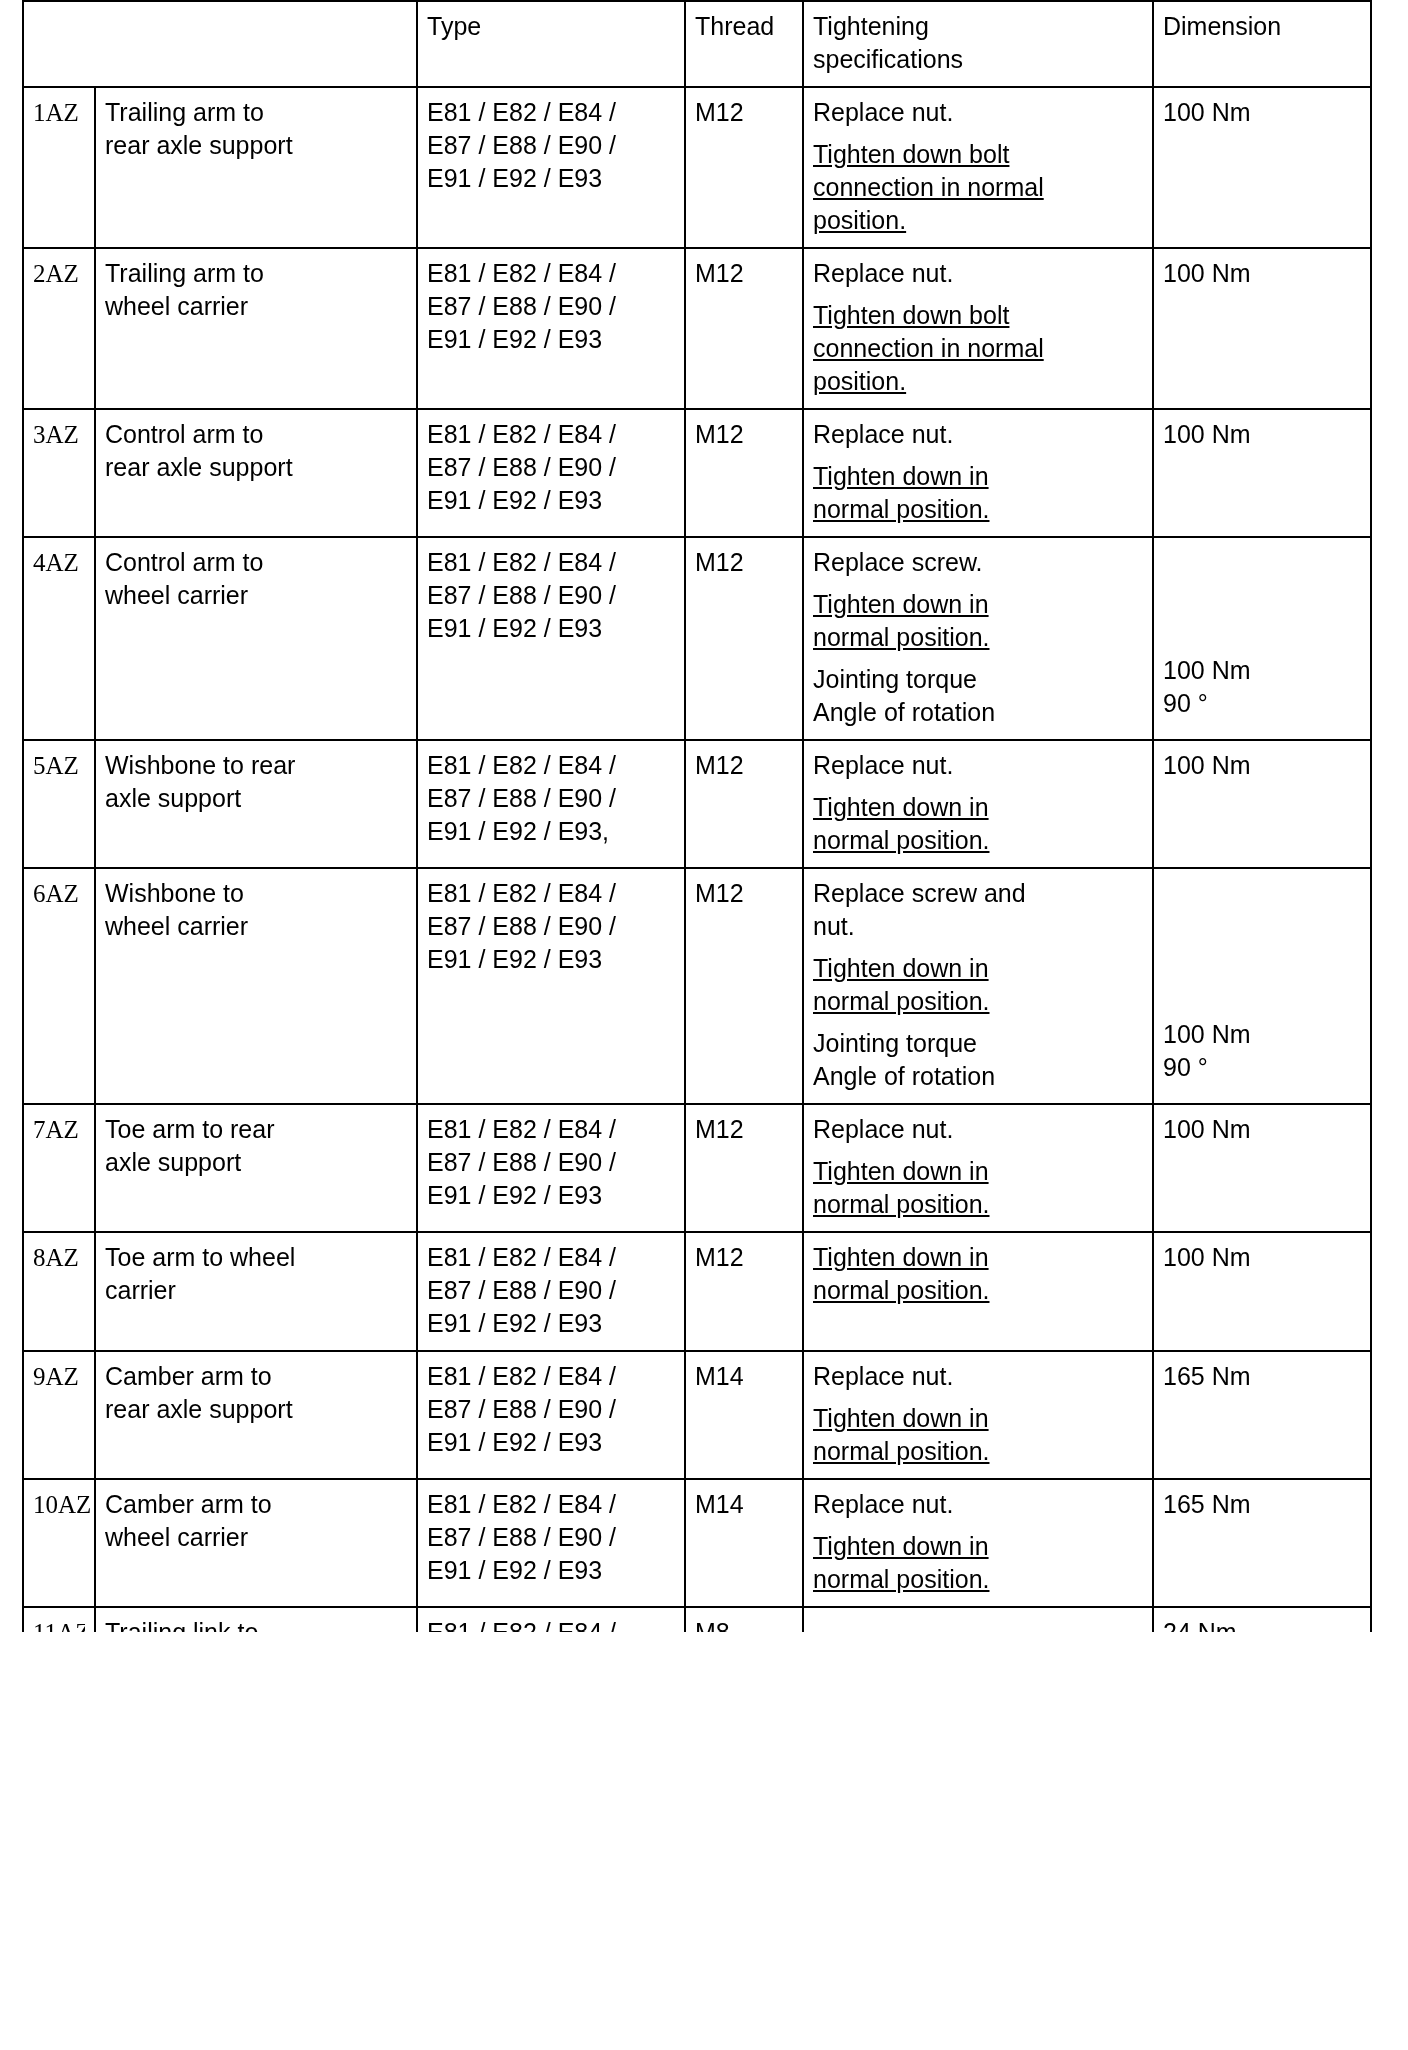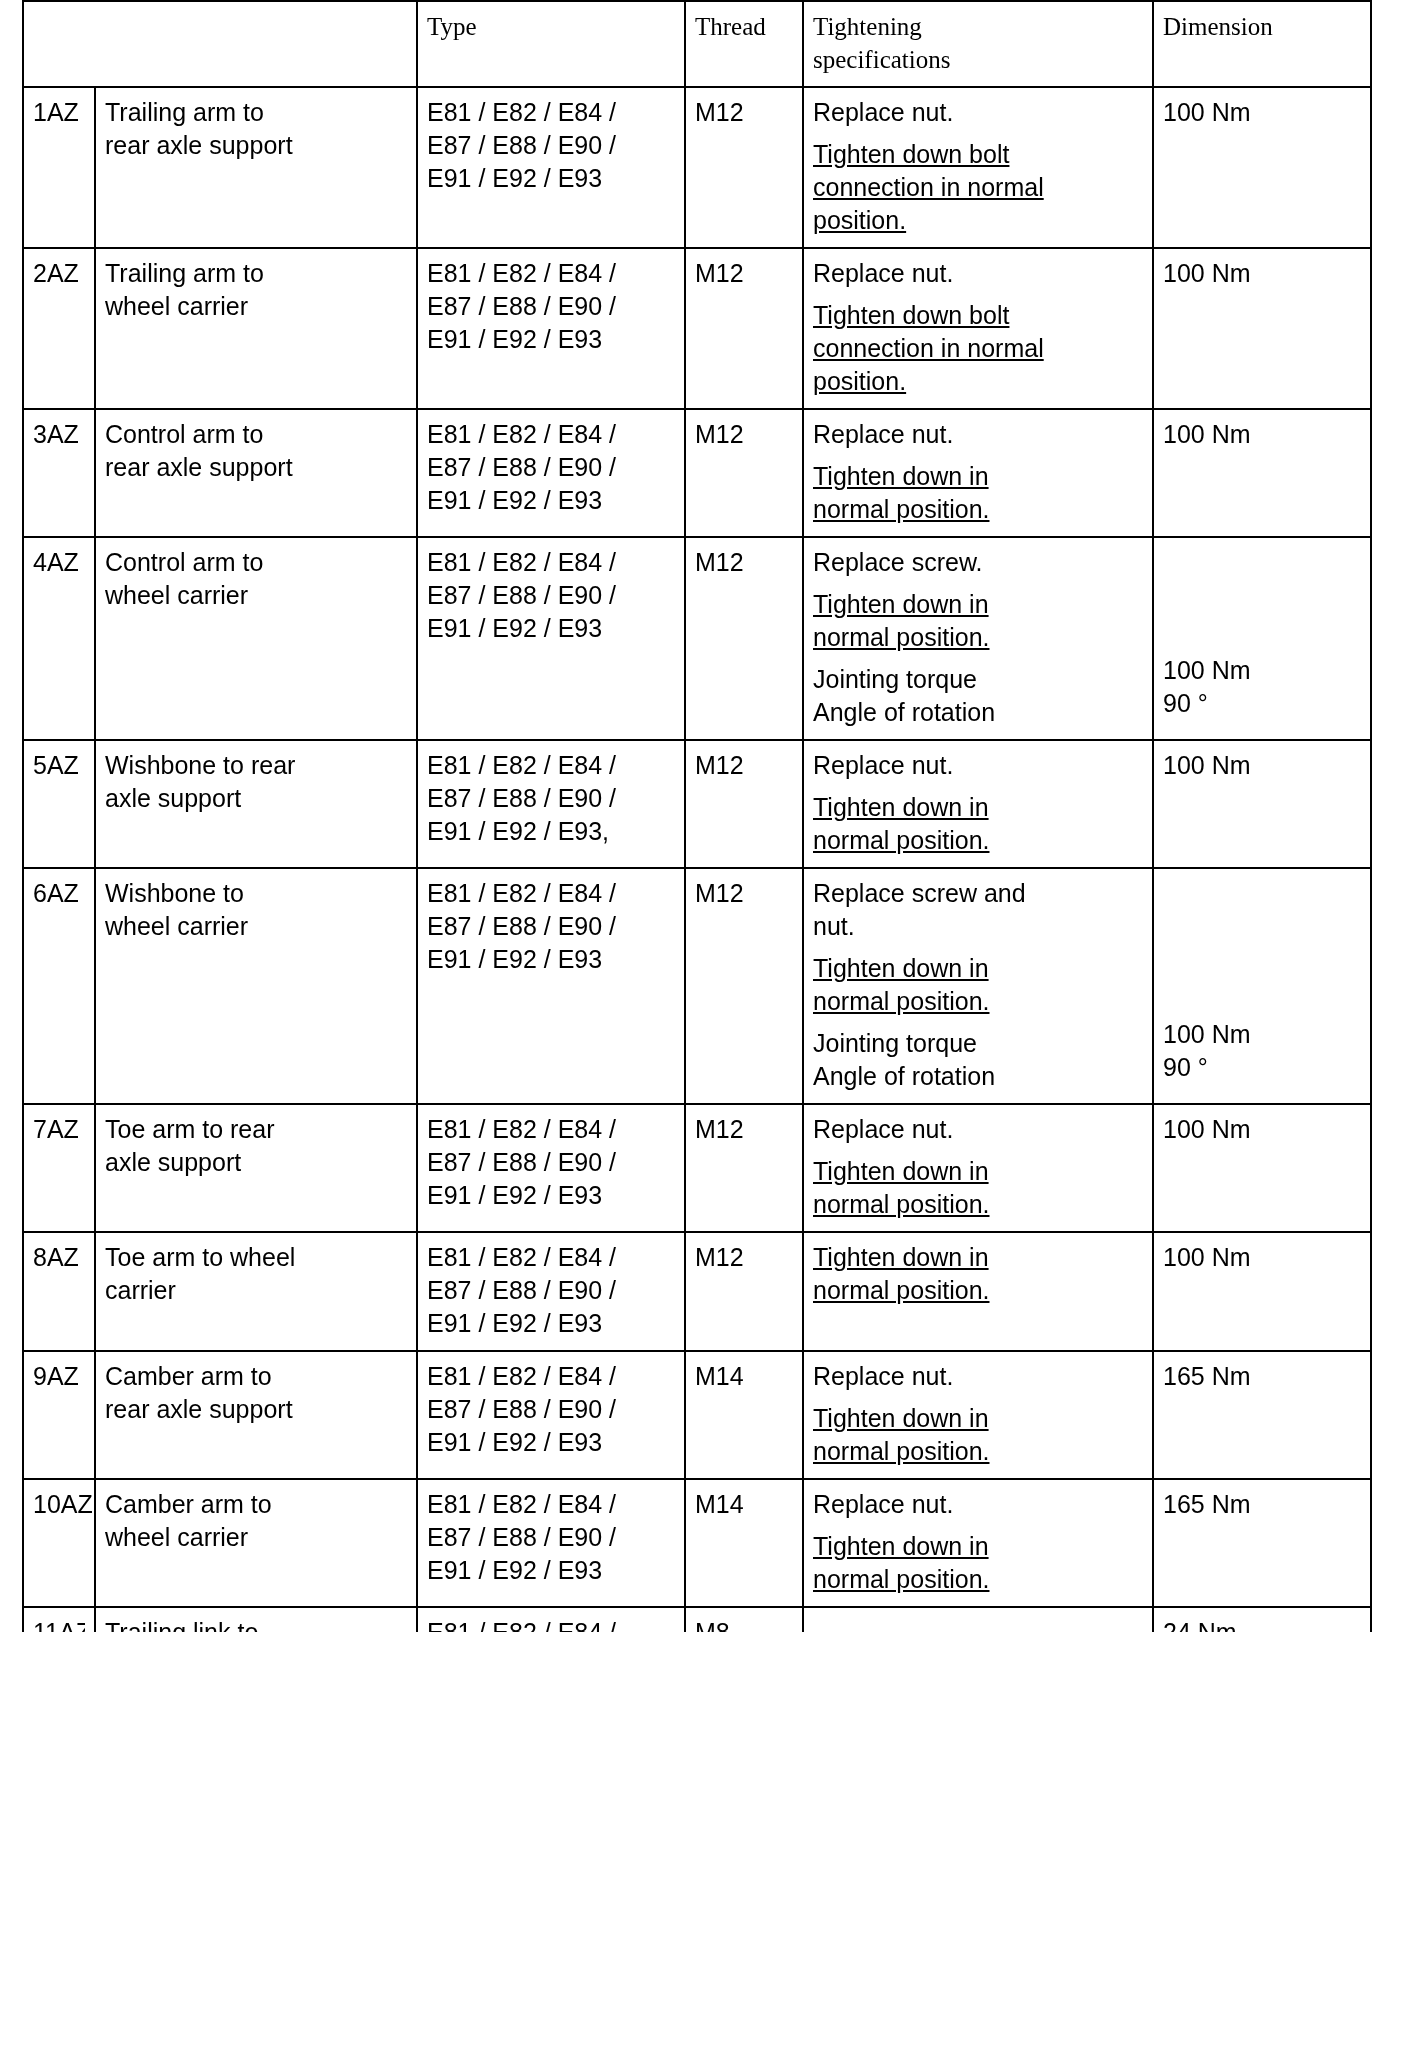--- a/index.html
+++ b/index.html
@@ -46,32 +46,32 @@
   col.c-id    { width: 72px; }
   col.c-desc  { width: 322px; }
   col.c-type  { width: 268px; }
   col.c-thread{ width: 118px; }
   col.c-spec  { width: 350px; }
   col.c-dim   { width: 218px; }
 
   thead td, thead th {
     font-weight: bold;
     font-size: 25px;
-    font-family: Liberation Serif, serif;
   }
   .hdr-type { padding-left: 13px; }
   .hdr-thread { padding-left: 9px; }
   .hdr-tight { padding-left: 13px; margin-top: 7px; }
   .hdr-dim { padding-left: 9px; margin-left: 46px; }
 
   td.id-cell {
     padding-left: 10px;
     padding-right: 2px;
     white-space: nowrap;
     border-right: none;
+    font-family: Liberation Serif, serif;
   }
   td.desc-cell {
     border-left: none;
     padding-left: 6px;
   }
   td.type-cell { padding-left: 13px; white-space: nowrap; }
   td.thread-cell { padding-left: 9px; }
   td.spec-cell { padding-left: 13px; }
   td.dim-cell { padding-left: 9px; }
 

